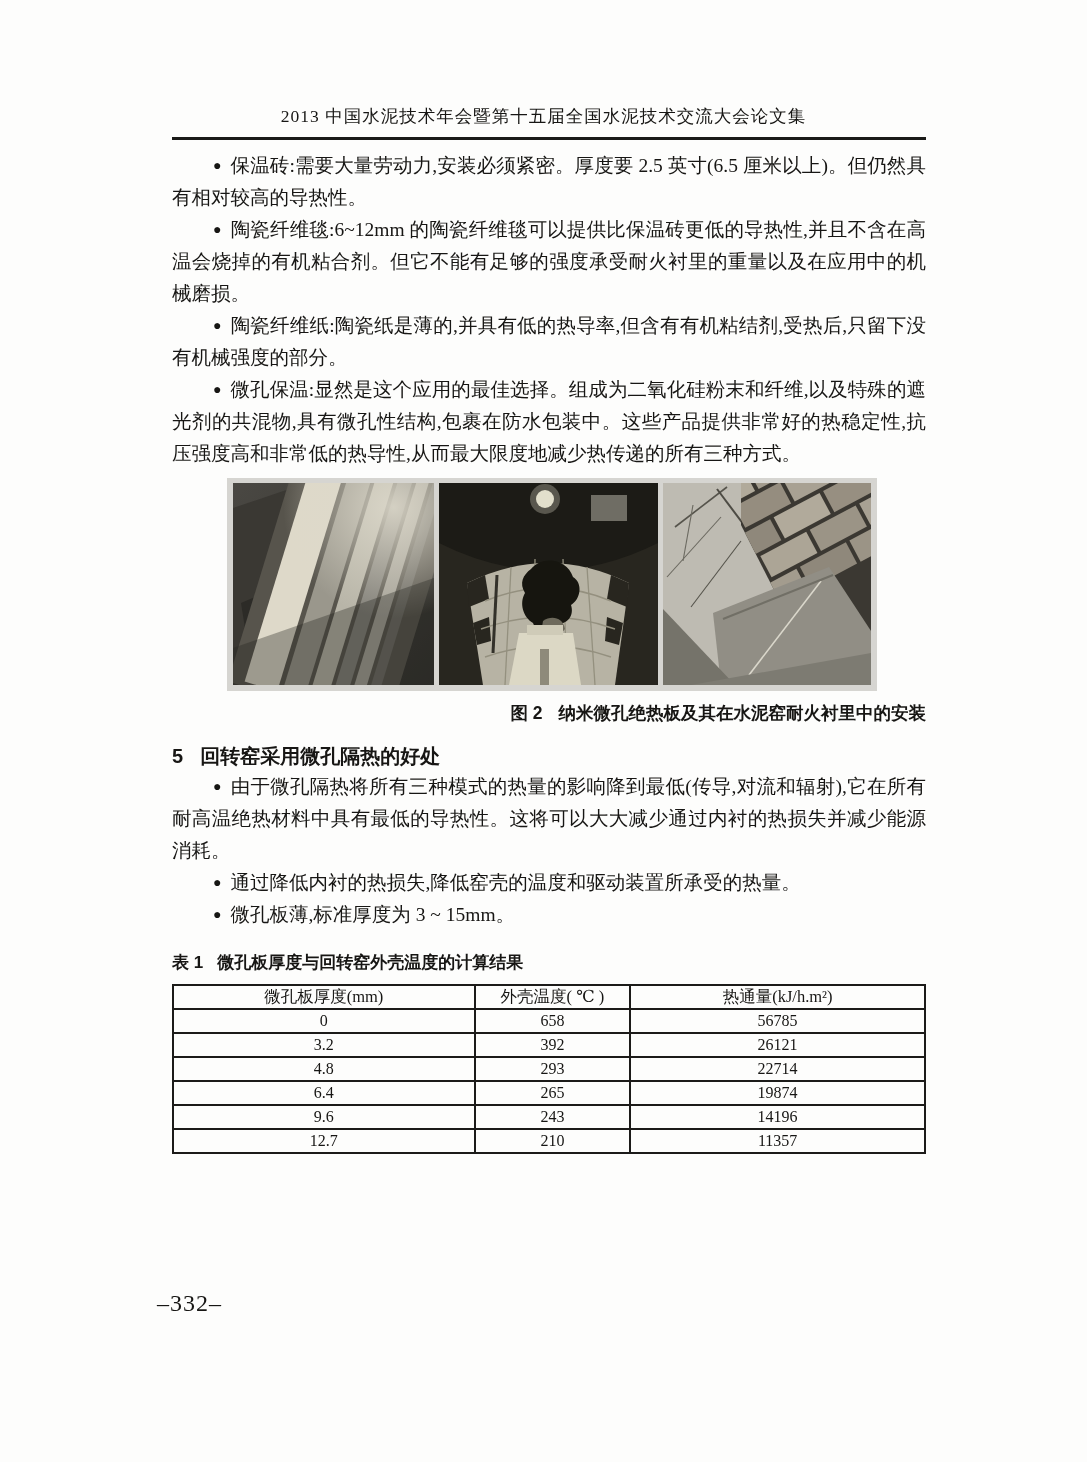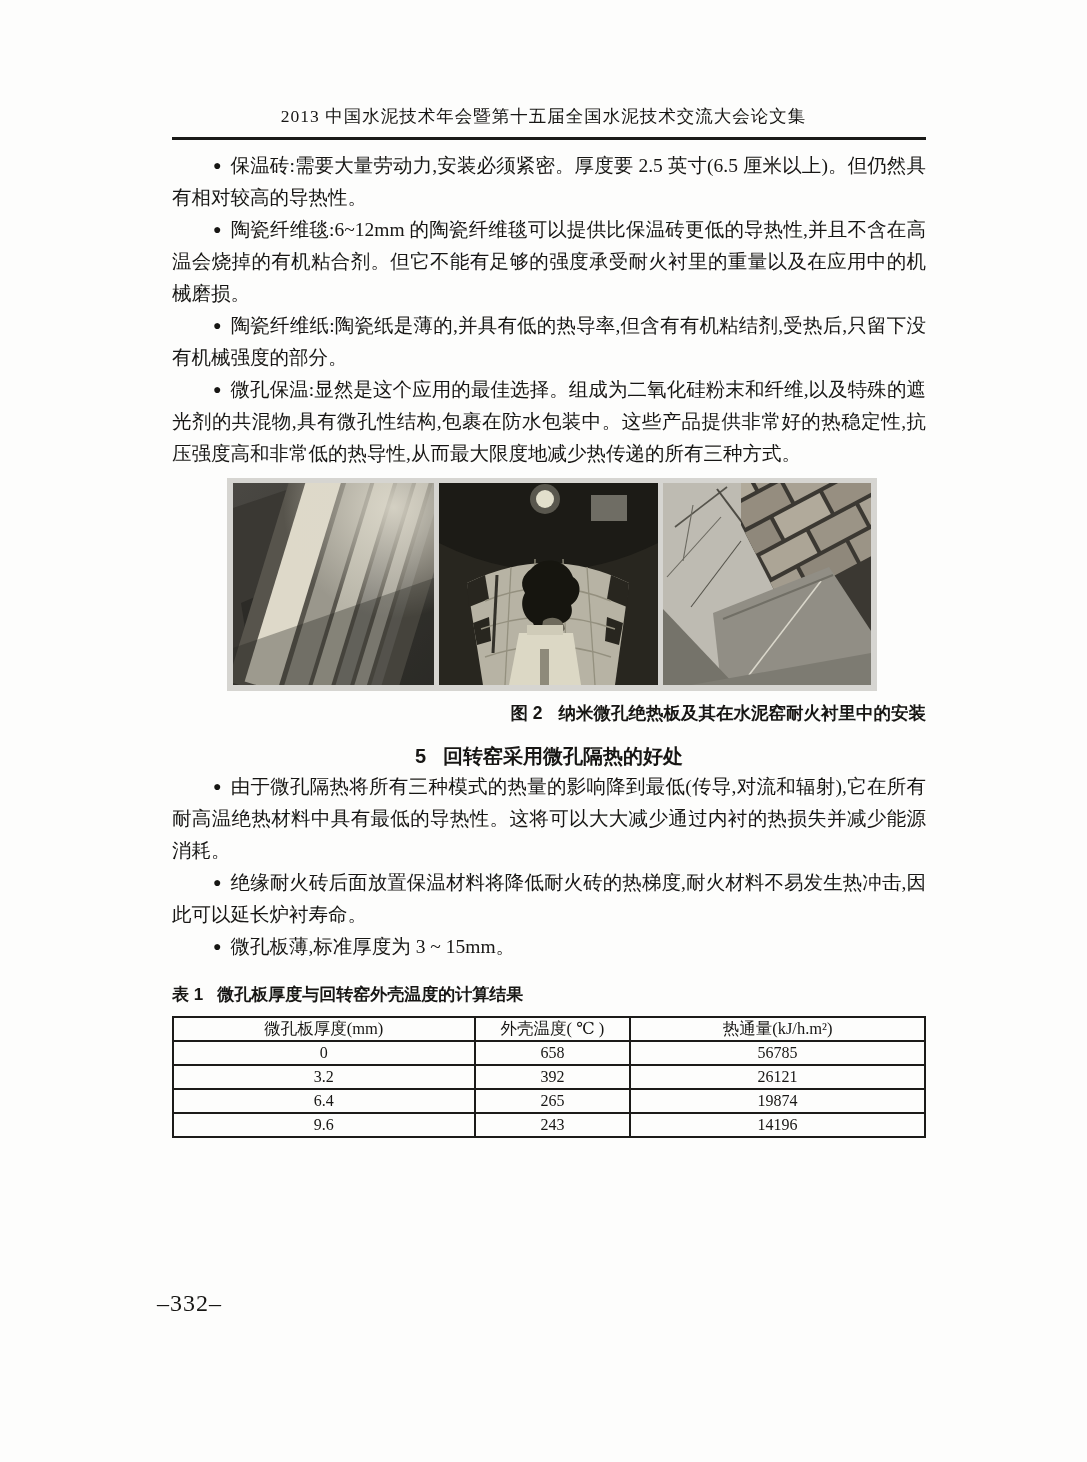--- a/index.html
+++ b/index.html
@@ -40,21 +40,21 @@
   .figure-caption {
     margin-top:10px; text-align:right; font-weight:bold; font-size:17.5px;
     font-family:"Liberation Sans","DejaVu Sans",sans-serif;
     text-indent:0; line-height:24px;
   }
   .figure-caption .fig-label { margin-right:16px; }
 
   .section-heading {
     margin-top:16px; font-weight:bold; font-size:20px; line-height:30px;
     font-family:"Liberation Sans","DejaVu Sans",sans-serif;
-    text-indent:0; text-align:center;
+    text-indent:0; text-align:left;
   }
   .section-heading .sec-num { margin-right:17px; }
 
   .table-title {
     margin-top:20px; font-weight:bold; font-size:17px;
     font-family:"Liberation Sans","DejaVu Sans",sans-serif;
     line-height:24px; text-indent:0;
   }
   .table-title .tbl-label { margin-right:14px; }
 
@@ -199,22 +199,22 @@
         </svg>
       </div>
     </div>
 
     <p class="figure-caption"><span class="fig-label">图 2</span><span>纳米微孔绝热板及其在水泥窑耐火衬里中的安装</span></p>
 
     <h2 class="section-heading"><span class="sec-num">5</span><span>回转窑采用微孔隔热的好处</span></h2>
 
     <p class="para"><span class="bullet">●</span><span>由于微孔隔热将所有三种模式的热量的影响降到最低(传导,对流和辐射),它在所有耐高温绝热材料中具有最低的导热性。这将可以大大减少通过内衬的热损失并减少能源消耗。</span></p>
 
-
-    <p class="para"><span class="bullet">●</span><span>绝缘耐火砖后面放置保温材料将降低耐火砖的热梯度,耐火材料不易发生热冲击,因此可以延长炉衬寿命。</span></p>
+    <p class="para"><span class="bullet">●</span><span>通过降低内衬的热损失,降低窑壳的温度和驱动装置所承受的热量。</span></p>
+
 
 
     <p class="para"><span class="bullet">●</span><span>微孔板薄,标准厚度为 3 ~ 15mm。</span></p>
 
     <p class="table-title"><span class="tbl-label">表 1</span><span>微孔板厚度与回转窑外壳温度的计算结果</span></p>
 
     <table class="data-table">
       <colgroup>
         <col style="width:40.1%">
           <col style="width:20.7%">
@@ -232,28 +232,38 @@
           <td>0</td>
           <td>658</td>
           <td>56785</td>
         </tr>
         <tr>
           <td>3.2</td>
           <td>392</td>
           <td>26121</td>
         </tr>
         <tr>
+          <td>4.8</td>
+          <td>293</td>
+          <td>22714</td>
+        </tr>
+        <tr>
           <td>6.4</td>
           <td>265</td>
           <td>19874</td>
         </tr>
         <tr>
           <td>9.6</td>
           <td>243</td>
           <td>14196</td>
         </tr>
+        <tr>
+          <td>12.7</td>
+          <td>210</td>
+          <td>11357</td>
+        </tr>
       </tbody>
     </table>
 
   </div>
 
   <div class="page-number">–332–</div>
 </div>
 
 </body></html>

